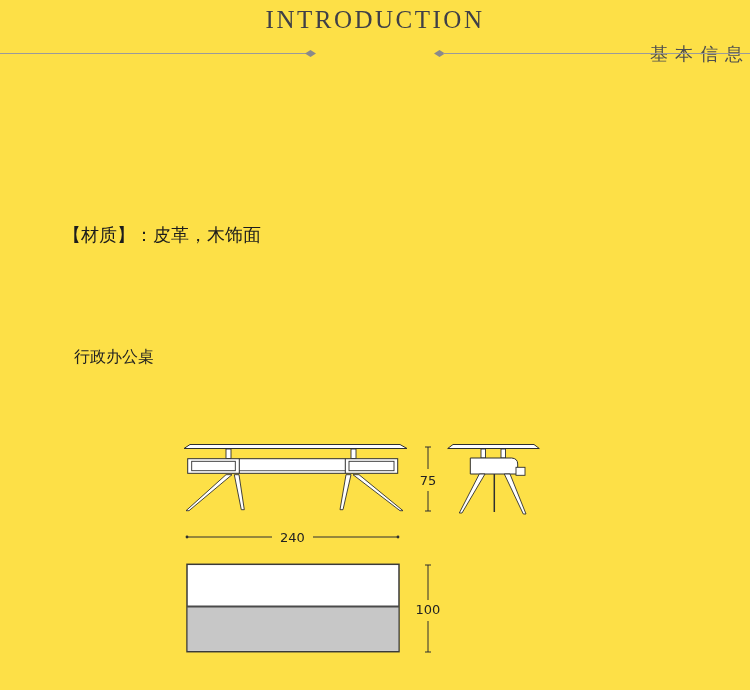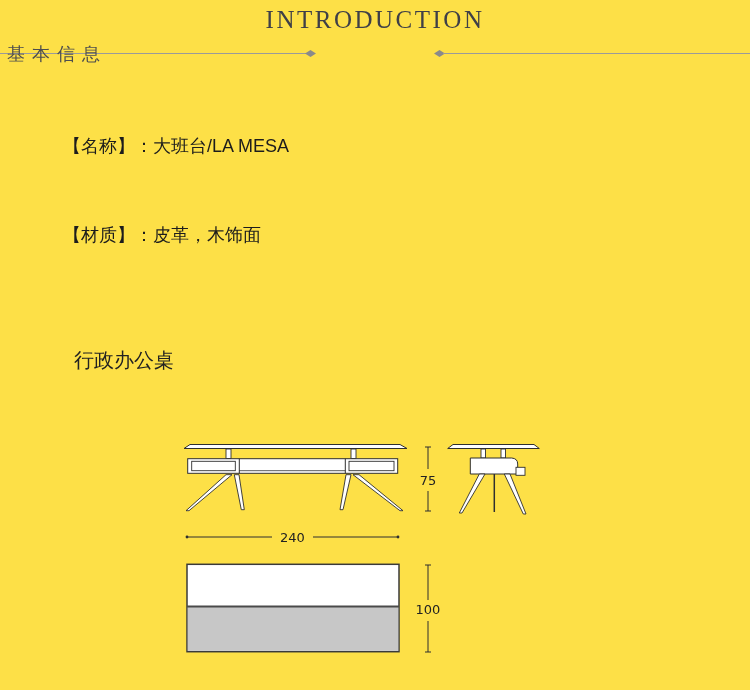--- a/index.html
+++ b/index.html
@@ -13,21 +13,21 @@
   
   .intro-title{
     position:absolute;top:6px;left:0;right:0;
     text-align:center;
     font-family:"Liberation Serif","DejaVu Serif",serif;
     font-size:25px;letter-spacing:2.5px;
     color:#3f3f47;font-weight:400;
   }
   .sub-wrap{
     position:absolute;top:42px;left:0;right:0;height:22px;
-    text-align:left;
+    text-align:right;
   }
   .sub-title{
     display:inline-block;
     font-size:18px;letter-spacing:7px;padding-left:7px;
     color:#4e4e4e;
   }
   .h-line{
     position:absolute;top:53px;height:1px;background:#9a9a9a;
   }
   .h-line.left{left:0;width:306px;}
@@ -44,21 +44,21 @@
     font-size:18px;color:#1c1c1c;white-space:nowrap;
   }
   .prod-row .lbl{color:#1c1c1c;}
   .prod-row .val{color:#1c1c1c;}
   .row-1{top:134px;}
   .row-2{top:178px;}
   .row-3{top:223px;}
   .row-4{top:268px;}
   .category{
     position:absolute;left:74px;top:347px;
-    font-size:20px;color:#222222;
+    font-size:16px;color:#222222;
   }
   
   .drawing{
     position:absolute;left:176px;top:436px;width:370px;height:226px;
   }
   .drawing svg{display:block;}
   .dim-text{
     font-family:"DejaVu Sans","Liberation Sans",sans-serif;
     font-size:13px;fill:#222222;
   }
@@ -70,23 +70,20 @@
 
   <div class="intro-title">INTRODUCTION</div>
   <div class="h-line left"></div>
   <div class="diamond left"></div>
   <div class="sub-wrap">
     <span class="sub-title">基本信息</span>
   </div>
   <div class="diamond right"></div>
   <div class="h-line right"></div>
 
-  <div class="prod-row row-1">
-    <span class="lbl">【名称】：</span><span class="val">大班台/LA MESA</span>
-  </div>
   <div class="prod-row row-3">
     <span class="lbl">【材质】：</span><span class="val">皮革，木饰面</span>
   </div>
 
   <div class="category">行政办公桌</div>
 
   <div class="drawing">
     <svg width="370" height="226" viewBox="0 0 370 226" xmlns="http://www.w3.org/2000/svg">
       <g stroke="#2f2f2f" stroke-width="1" fill="none">
 

